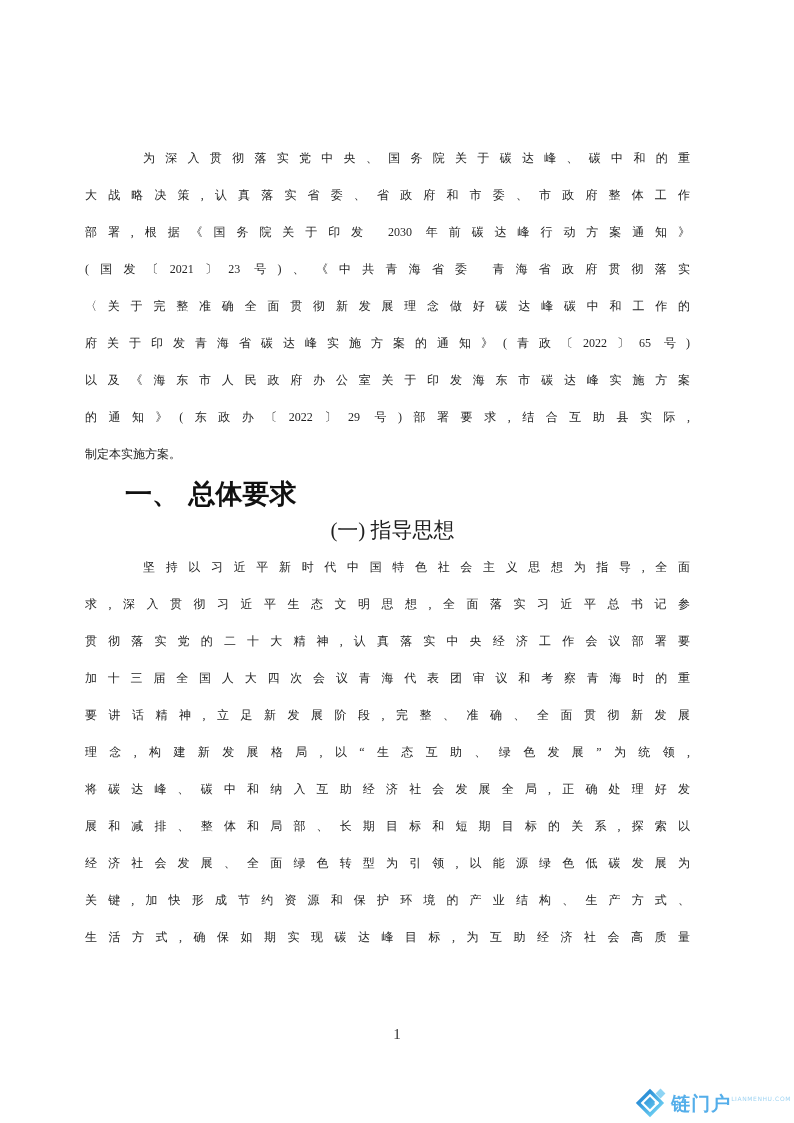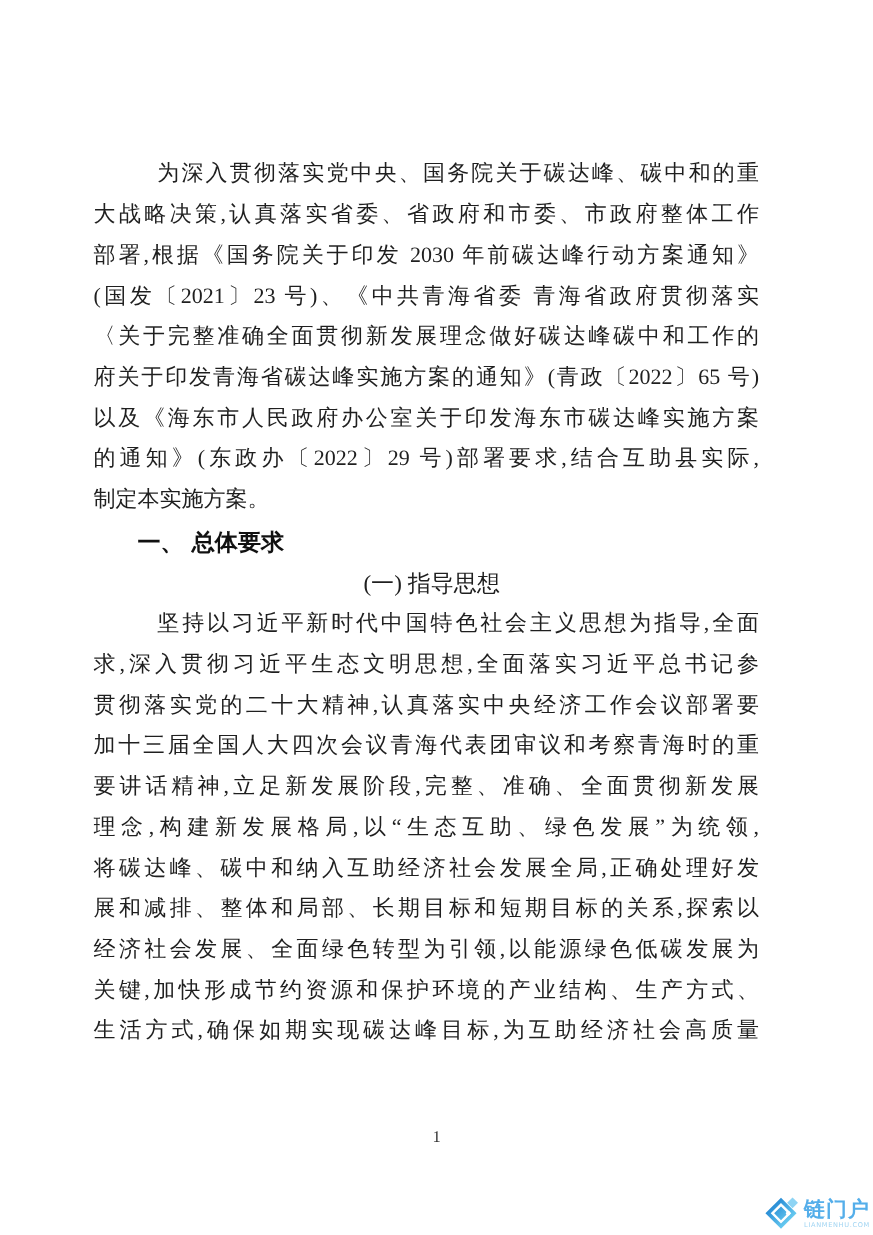--- a/index.html
+++ b/index.html
@@ -10,35 +10,35 @@
     overflow:hidden;
     font-family:"Liberation Serif","DejaVu Serif",serif;
     color:#1f1f1f;
   }
   .content{
     position:absolute;
     left:85px;top:140px;
     width:605px;
   }
   .line{
-    font-size:20px;
+    font-size:12px;
     line-height:37px;
     height:37px;
     text-align:justify;
     text-align-last:justify;
     overflow:hidden;
     color:#1f1f1f;
   }
   .line.indent{text-indent:58px;}
   .line.short{text-align-last:left;}
   .heading{
     margin:2px 0 0 40px;
     font-family:"DejaVu Sans","Liberation Sans",sans-serif;
     font-weight:bold;
-    font-size:21px;
+    font-size:27px;
     line-height:37px;
     height:37px;
     color:#111111;
   }
   .subheading{
     margin:0 0 0 10px;
     font-weight:normal;
     font-size:21px;
     line-height:37px;
     height:37px;
@@ -55,21 +55,21 @@
     color:#333333;
   }
   .watermark{
     position:absolute;
     right:3px;top:1086px;
     display:flex;
     align-items:center;
     gap:4px;
   }
   .wm-icon{display:block;}
-  .wm-text{display:flex;flex-direction:column;line-height:1;}
+  .wm-text{display:flex;flex-direction:row;line-height:1;}
   .wm-brand{
     font-family:"DejaVu Sans","Liberation Sans",sans-serif;
     font-weight:bold;
     font-size:19px;
     letter-spacing:1px;
   }
   .wm-domain{
     font-family:"DejaVu Sans","Liberation Sans",sans-serif;
     font-size:6px;
     letter-spacing:0.6px;

